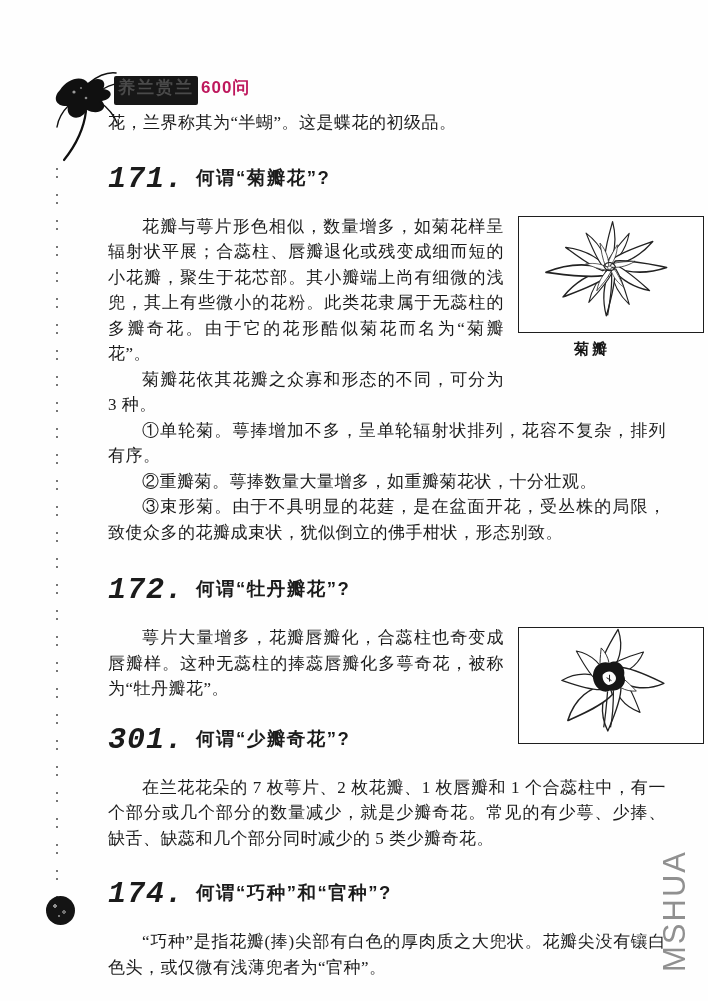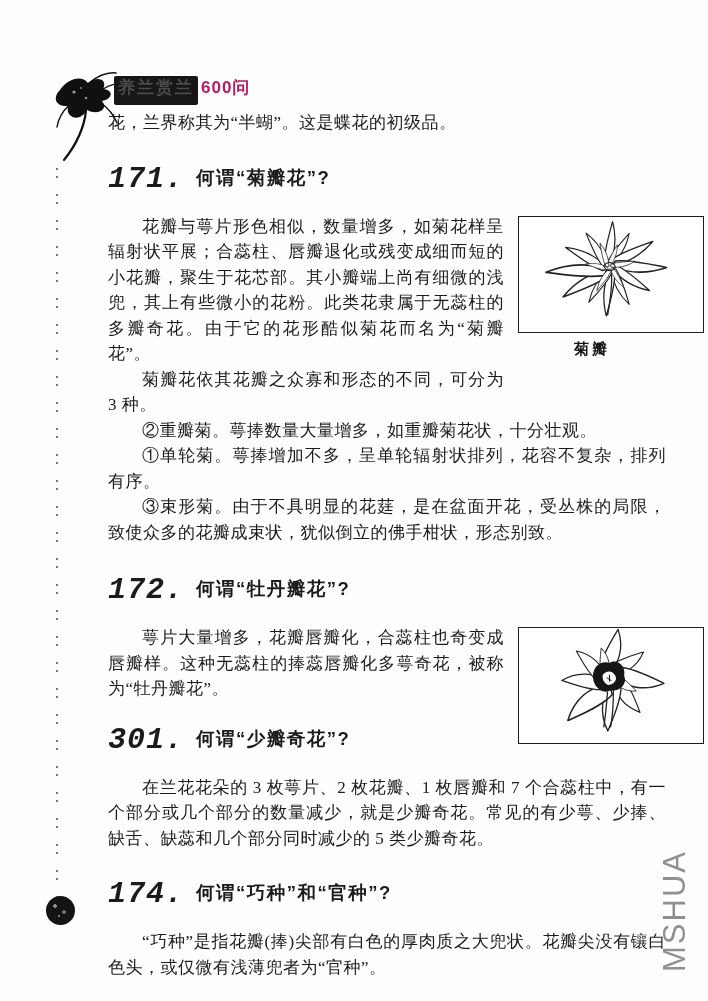--- a/index.html
+++ b/index.html
@@ -122,22 +122,22 @@
             <path d="M-6,-2 C-2,-7 4,-6 6,-1 C4,4 -3,5 -6,-2 Z" fill="none"></path>
             <path d="M2,6 C3,18 1,32 -2,49" fill="none" stroke-width="1.3"></path>
           </g>
         </svg>
       </div>
       <figcaption>菊瓣</figcaption>
     </figure>
 
     <p>花瓣与萼片形色相似，数量增多，如菊花样呈辐射状平展；合蕊柱、唇瓣退化或残变成细而短的小花瓣，聚生于花芯部。其小瓣端上尚有细微的浅兜，其上有些微小的花粉。此类花隶属于无蕊柱的多瓣奇花。由于它的花形酷似菊花而名为“菊瓣花”。</p>
     <p>菊瓣花依其花瓣之众寡和形态的不同，可分为 3 种。</p>
+    <p>①单轮菊。萼捧增加不多，呈单轮辐射状排列，花容不复杂，排列有序。</p>
     <p>②重瓣菊。萼捧数量大量增多，如重瓣菊花状，十分壮观。</p>
-    <p>①单轮菊。萼捧增加不多，呈单轮辐射状排列，花容不复杂，排列有序。</p>
     <p>③束形菊。由于不具明显的花莛，是在盆面开花，受丛株的局限，致使众多的花瓣成束状，犹似倒立的佛手柑状，形态别致。</p>
 
     <div class="qhead qhead-172">
       <span class="qnum">172.</span><span class="qtitle">何谓“牡丹瓣花”?</span>
     </div>
 
     <figure>
       <div class="figbox">
         <svg viewBox="0 0 186 117" width="183" height="114">
           <defs>
@@ -162,21 +162,21 @@
         </svg>
       </div>
     </figure>
 
     <p>萼片大量增多，花瓣唇瓣化，合蕊柱也奇变成唇瓣样。这种无蕊柱的捧蕊唇瓣化多萼奇花，被称为“牡丹瓣花”。</p>
 
     <div class="qhead qhead-173">
       <span class="qnum">301.</span><span class="qtitle">何谓“少瓣奇花”?</span>
     </div>
 
-    <p>在兰花花朵的 3 枚萼片、2 枚花瓣、1 枚唇瓣和 7 个合蕊柱中，有一个部分或几个部分的数量减少，就是少瓣奇花。常见的有少萼、少捧、缺舌、缺蕊和几个部分同时减少的 5 类少瓣奇花。</p>
+    <p>在兰花花朵的 7 枚萼片、2 枚花瓣、1 枚唇瓣和 1 个合蕊柱中，有一个部分或几个部分的数量减少，就是少瓣奇花。常见的有少萼、少捧、缺舌、缺蕊和几个部分同时减少的 5 类少瓣奇花。</p>
 
     <div class="qhead qhead-174">
       <span class="qnum">174.</span><span class="qtitle">何谓“巧种”和“官种”?</span>
     </div>
 
     <p>“巧种”是指花瓣(捧)尖部有白色的厚肉质之大兜状。花瓣尖没有镶白色头，或仅微有浅薄兜者为“官种”。</p>
 
   </div>
 
   <div class="watermark">MSHUA</div>

